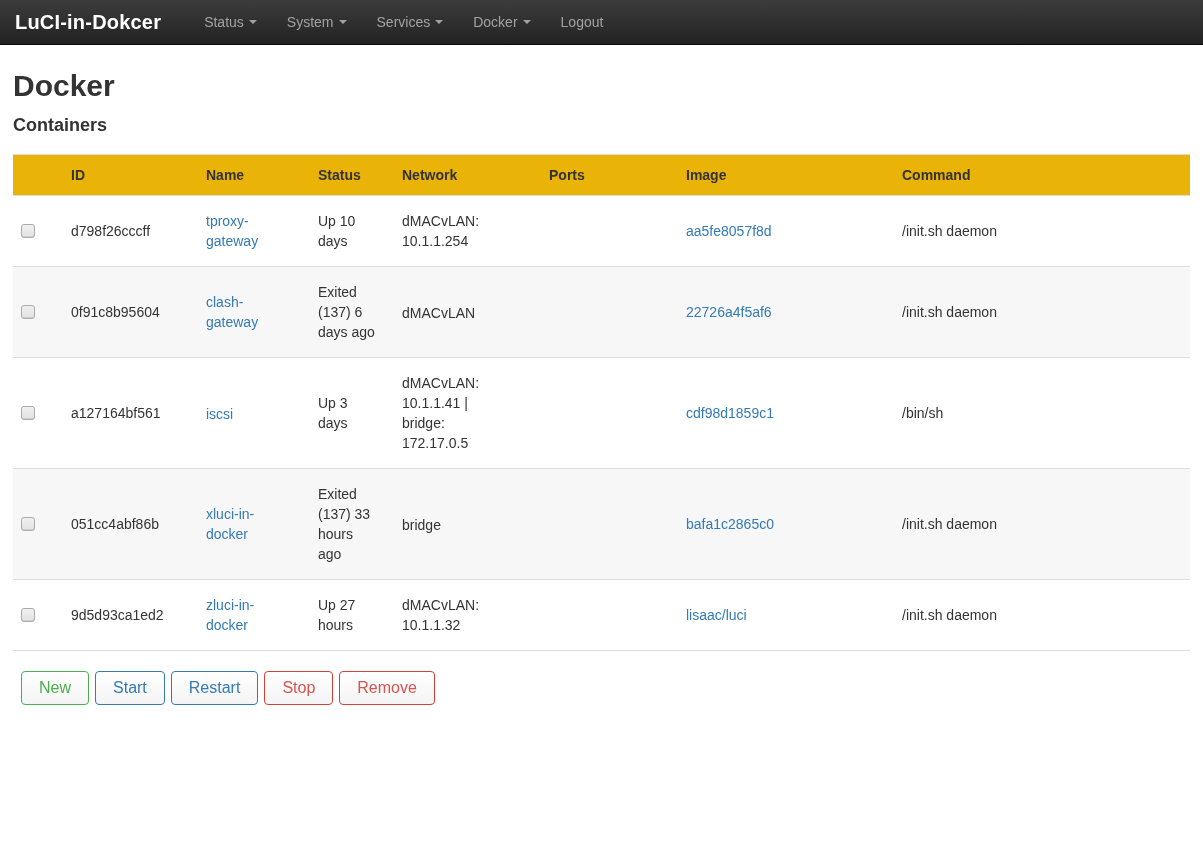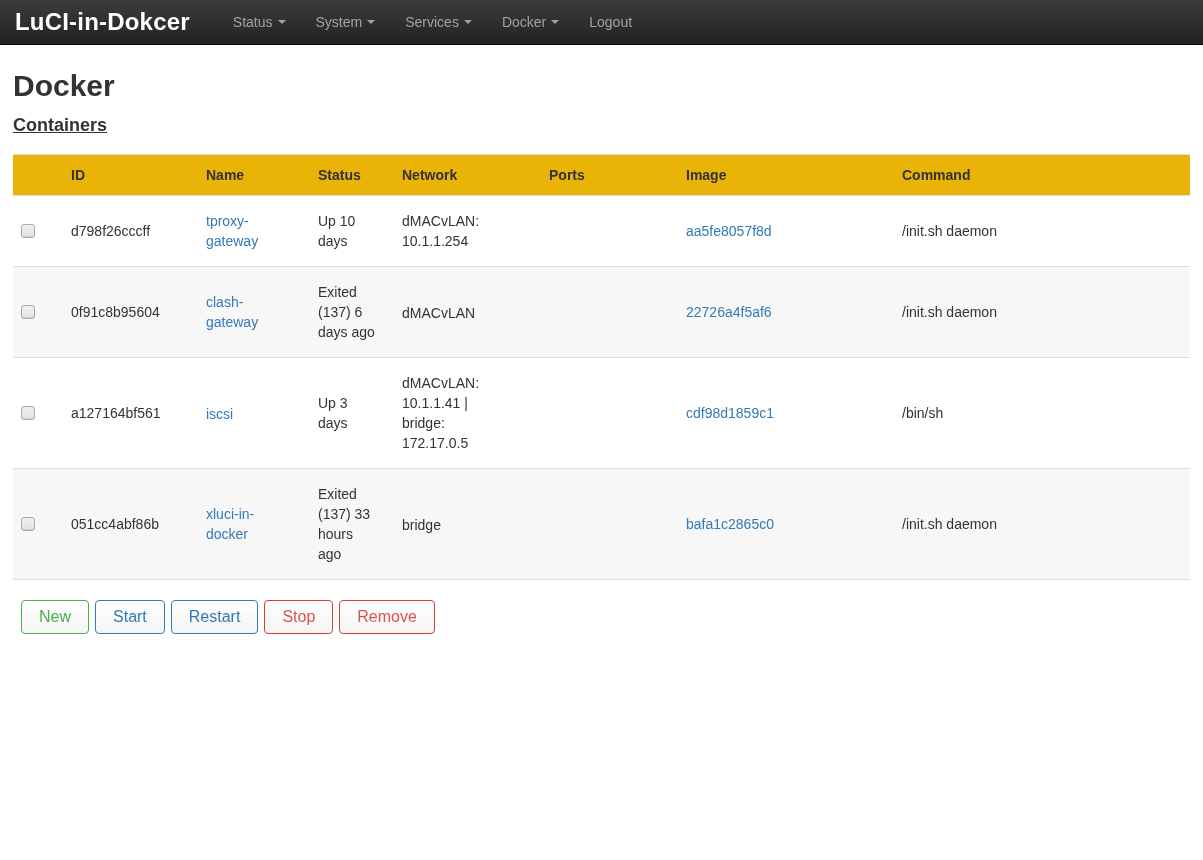--- a/index.html
+++ b/index.html
@@ -15,21 +15,21 @@
   .navbar {
     height: 45px;
     background: linear-gradient(to bottom, #3c3c3c 0%, #222 100%);
     border-bottom: 1px solid #080808;
     display: flex;
     align-items: center;
     padding: 0 13px;
   }
   .brand {
     color: #fff;
-    font-size: 24px;
+    font-size: 20px;
     font-weight: 600;
     letter-spacing: 0.2px;
     padding: 0 2px;
     text-decoration: none;
     cursor: pointer;
   }
   .nav-items { display: flex; list-style: none; margin-left: 26px; }
   .nav-items li { display: block; }
   .nav-items a {
     display: flex;
@@ -45,21 +45,21 @@
     width: 0; height: 0;
     margin-left: 5px;
     border-left: 4px solid transparent;
     border-right: 4px solid transparent;
     border-top: 4px solid #a2a2a2;
   }
 
   
   .container { padding: 0 13px; }
   h2.page-title { font-size: 30px; font-weight: 700; margin: 24px 0 12px; color: #333; }
-  h3.section-title { font-size: 18px; font-weight: 700; margin: 8px 0 18px; color: #333; text-decoration: underline; }
+  h3.section-title { font-size: 18px; font-weight: 700; margin: 8px 0 18px; color: #333; }
 
   
   table.ct {
     width: 100%;
     border-collapse: collapse;
     table-layout: fixed;
     border-bottom: 1px solid #ddd;
   }
   table.ct th, table.ct td {
     border-top: 1px solid #ddd;
@@ -228,20 +228,32 @@
     <td>051cc4abf86b</td>
     <td><a class="cw name-w">xluci-in-docker</a></td>
     <td><span class="cw status-w">Exited (137) 33 hours ago</span></td>
     <td><span class="cw network-w">bridge</span></td>
     <td></td>
     <td><a>bafa1c2865c0</a></td>
     <td>/init.sh daemon</td>
   </tr>
 
 
+  <tr>
+    <td class="cb-cell">
+            <input type="checkbox" class="row-check" style="">
+          </td>
+    <td>9d5d93ca1ed2</td>
+    <td><a class="cw name-w">zluci-in-docker</a></td>
+    <td><span class="cw status-w">Up 27 hours</span></td>
+    <td><span class="cw network-w">dMACvLAN: 10.1.1.32</span></td>
+    <td></td>
+    <td><a>lisaac/luci</a></td>
+    <td>/init.sh daemon</td>
+  </tr>
 </tbody>
   </table>
 
   <div class="actions">
       <button class="btn btn-success">New</button>
       <button class="btn btn-primary">Start</button>
       <button class="btn btn-primary">Restart</button>
       <button class="btn btn-danger">Stop</button>
       <button class="btn btn-danger">Remove</button>
     </div>

